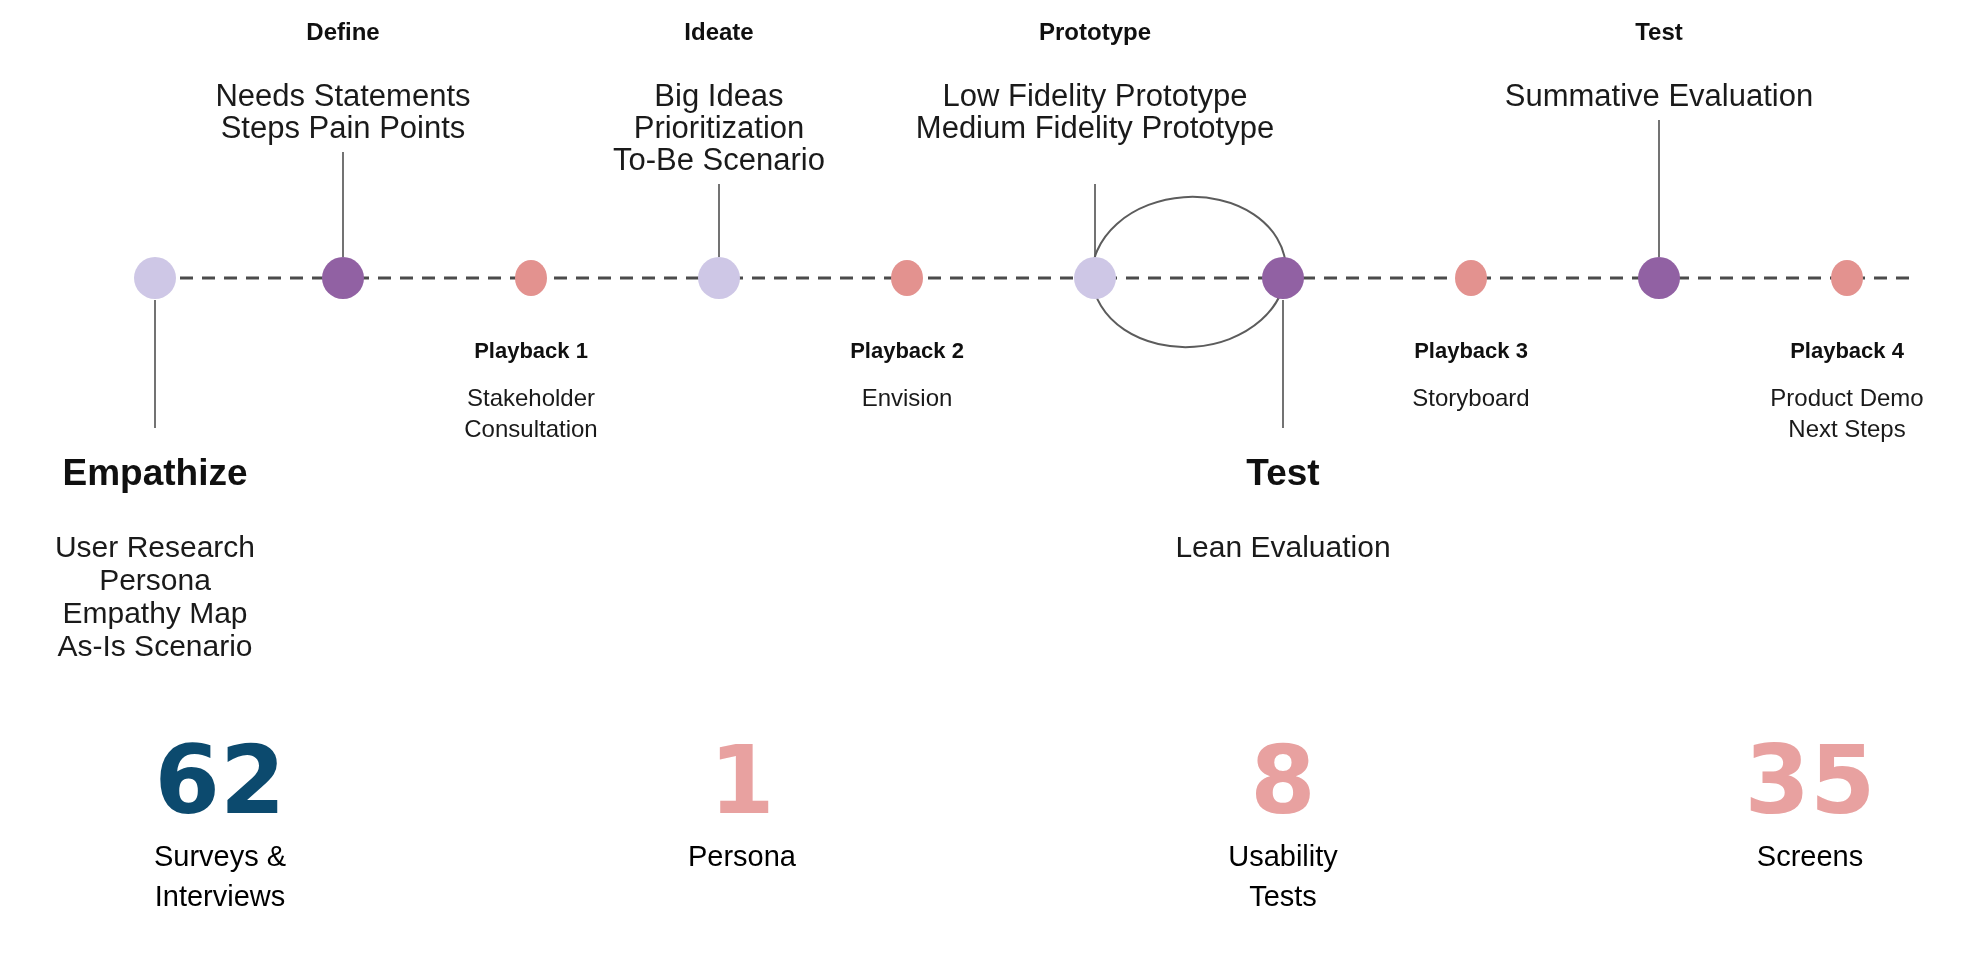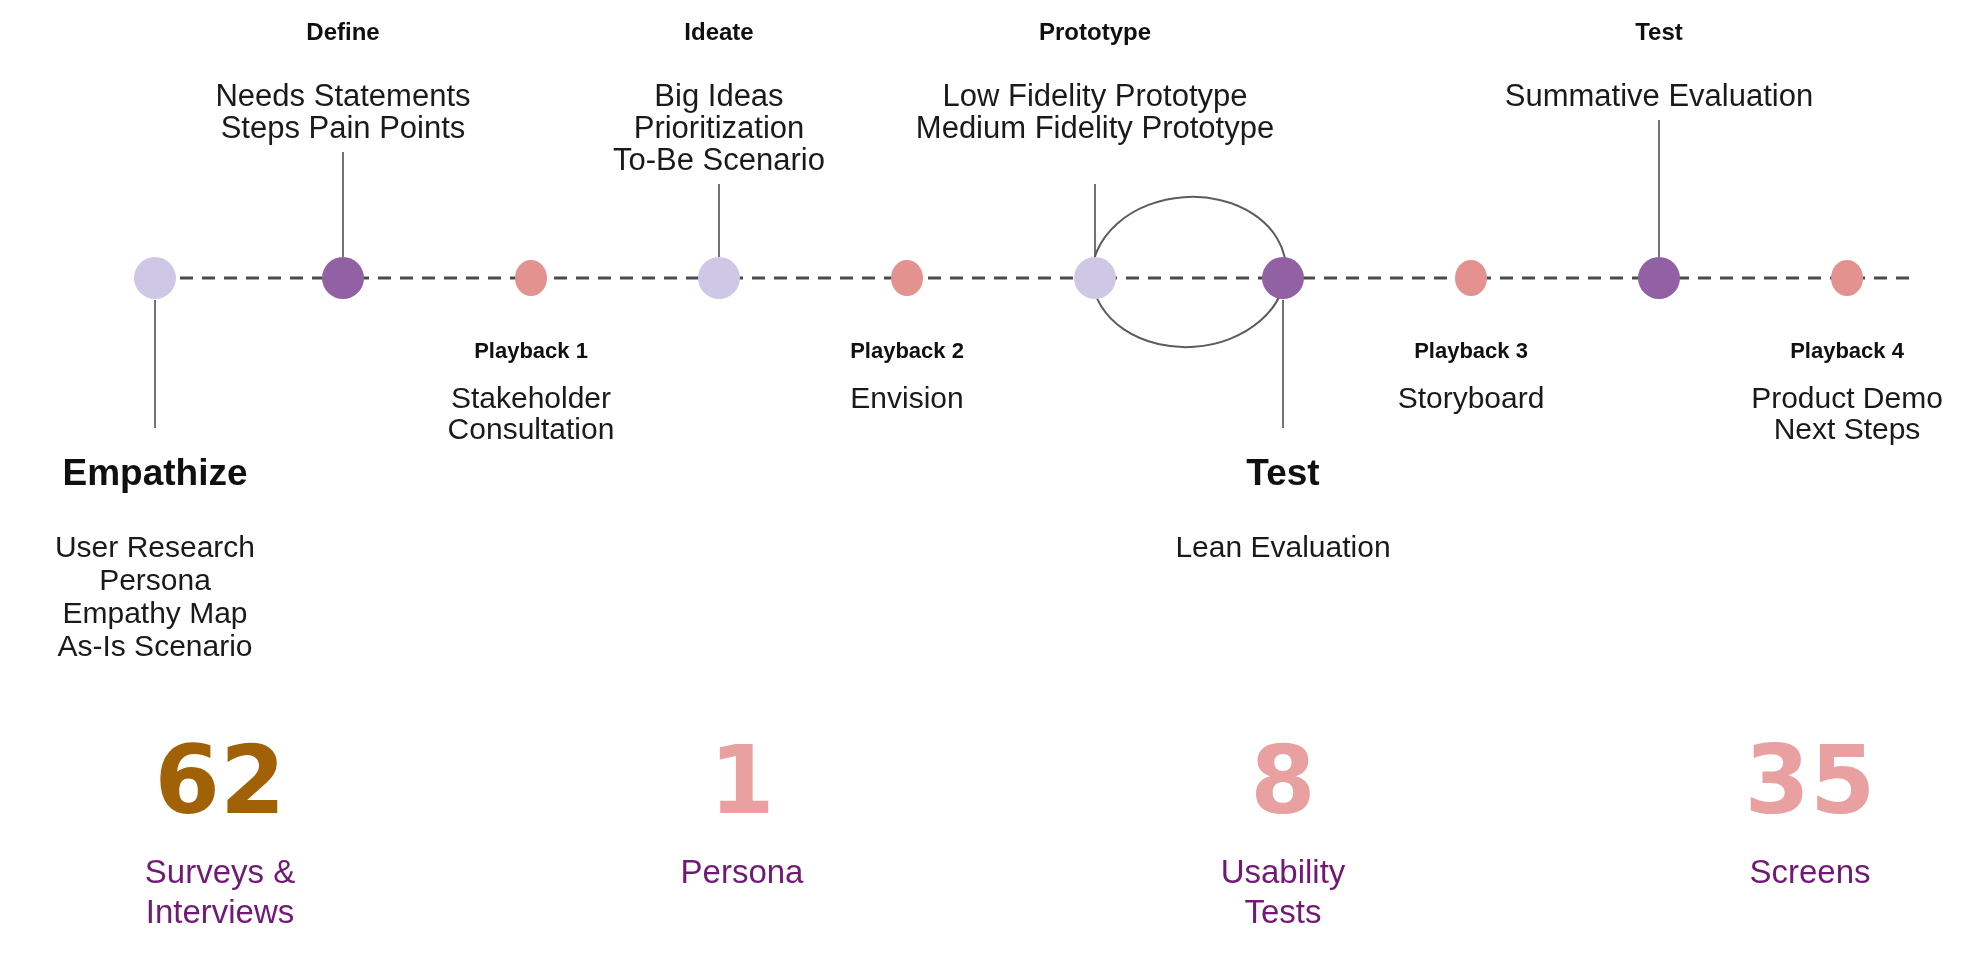--- a/index.html
+++ b/index.html
@@ -28,21 +28,21 @@
   .node .item { color: #1a1a1a; }
 
   .node.above { top: 14px; }
   .node.above .title { font-size: 24px; line-height: 36px; }
   .node.above .items { margin-top: 30px; }
   .node.above .item { font-size: 31px; line-height: 32px; }
 
   .node.below-near { top: 330px; }
   .node.below-near .title { font-size: 22px; line-height: 42px; }
   .node.below-near .items { margin-top: 10px; }
-  .node.below-near .item { font-size: 30px; line-height: 31px; }
+  .node.below-near .item { font-size: 24px; line-height: 31px; }
 
   .node.below-far { top: 450px; }
   .node.below-far .title { font-size: 37px; line-height: 46px; }
   .node.below-far .items { margin-top: 34px; }
   .node.below-far .item { font-size: 30px; line-height: 33px; }
 
   
   .stat {
     position: absolute;
     top: 726px;
@@ -51,24 +51,23 @@
     text-align: center;
     pointer-events: none;
   }
   .stat .value {
     font-family: "DejaVu Sans", sans-serif;
     font-weight: bold;
     font-size: 94px;
     line-height: 110px;
   }
   .stat .label {
-    margin-top: 16px;
-    font-size: 33px;
+    font-size: 29px;
     line-height: 40px;
-    color: #701a75;
+    color: #000000;
   }
 </style>
 </head>
 <body>
 
 <div class="canvas">
     <svg width="1984" height="960" class="timeline-svg">
       <line x1="158" y1="278" x2="1912" y2="278" stroke="#4b4b4b" stroke-width="3" stroke-dasharray="13 9"></line>
       <line x1="155" y1="300" x2="155" y2="428" stroke="#737373" stroke-width="2"></line>
       <line x1="343" y1="152" x2="343" y2="257" stroke="#737373" stroke-width="2"></line>
@@ -151,21 +150,21 @@
       </div>
     </div>
     <div class="node below-near" style="left: 1847px;">
       <div class="title">Playback 4</div>
       <div class="items">
         <div class="item">Product Demo</div>
         <div class="item">Next Steps</div>
       </div>
     </div>
     <div class="stat" style="left: 220px;">
-      <div class="value" style="color: #a16207;">62</div>
+      <div class="value" style="color: #0c4a6e;">62</div>
       <div class="label">
         <div>Surveys &amp;</div>
         <div>Interviews</div>
       </div>
     </div>
     <div class="stat" style="left: 742px;">
       <div class="value" style="color: rgb(232, 161, 160);">1</div>
       <div class="label">
         <div>Persona</div>
       </div>

